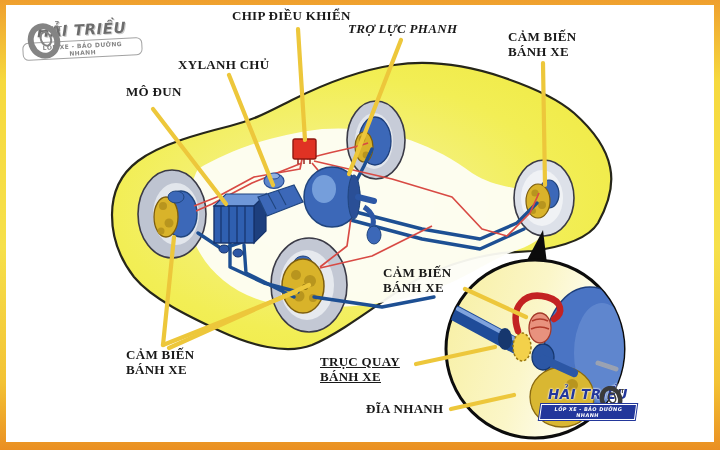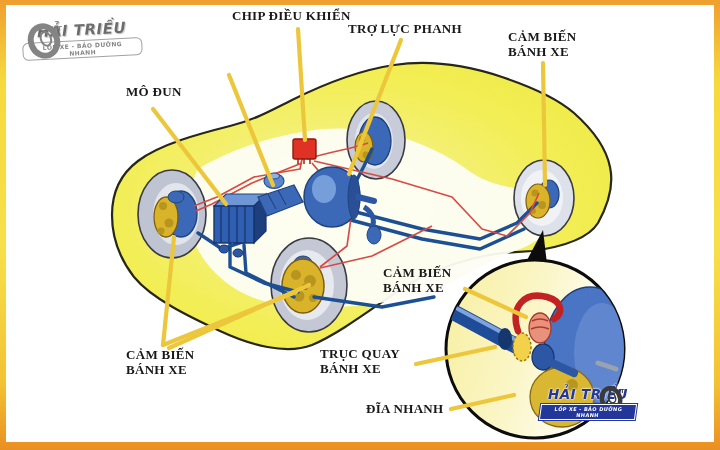--- a/index.html
+++ b/index.html
@@ -187,29 +187,30 @@
         <path d="M157,340 L168,232"></path>
         <path d="M157,340 L290,287"></path>
         <path d="M163,343 L303,280"></path>
         <path d="M459,284 L520,312"></path>
         <path d="M410,359 L489,342"></path>
         <path d="M445,404 L508,390"></path>
       </g>
     </svg>
 
     <div class="lbl" style="left:226px;top:4px;">CHIP ĐIỀU KHIỂN</div>
-    <div class="lbl" style="left:342px;top:17px;">TRỢ LỰC PHANH</div>
+    <div class="lbl" style="left:342px;top:17px;font-style:italic;">TRỢ LỰC PHANH</div>
     <div class="lbl" style="left:502px;top:25px;">CẢM BIẾN
 BÁNH XE</div>
+    <div class="lbl" style="left:172px;top:53px;">XYLANH CHỦ</div>
     <div class="lbl" style="left:120px;top:80px;">MÔ ĐUN</div>
     <div class="lbl" style="left:120px;top:343px;">CẢM BIẾN
 BÁNH XE</div>
     <div class="lbl" style="left:377px;top:261px;">CẢM BIẾN
 BÁNH XE</div>
-    <div class="lbl" style="left:314px;top:342px;">TRỤC QUAY
+    <div class="lbl" style="left:314px;top:350px;text-decoration:underline;">TRỤC QUAY
 BÁNH XE</div>
     <div class="lbl" style="left:360px;top:397px;">ĐĨA NHANH</div>
 
     <div class="logo-tl">
       <svg class="tire" width="44" height="36" viewBox="0 0 44 36">
         <ellipse cx="22" cy="18" rx="13" ry="15" fill="none" stroke="#6a6a6a" stroke-width="6" transform="rotate(-18 22 18)"></ellipse>
         <ellipse cx="24" cy="16" rx="5" ry="7" fill="none" stroke="#6a6a6a" stroke-width="2" transform="rotate(-18 24 16)"></ellipse>
         <text x="30" y="9" font-family="DejaVu Sans" font-size="7" font-weight="bold" fill="#6a6a6a">HT</text>
       </svg>
       <div class="nm">HẢI TRIỀU</div>

